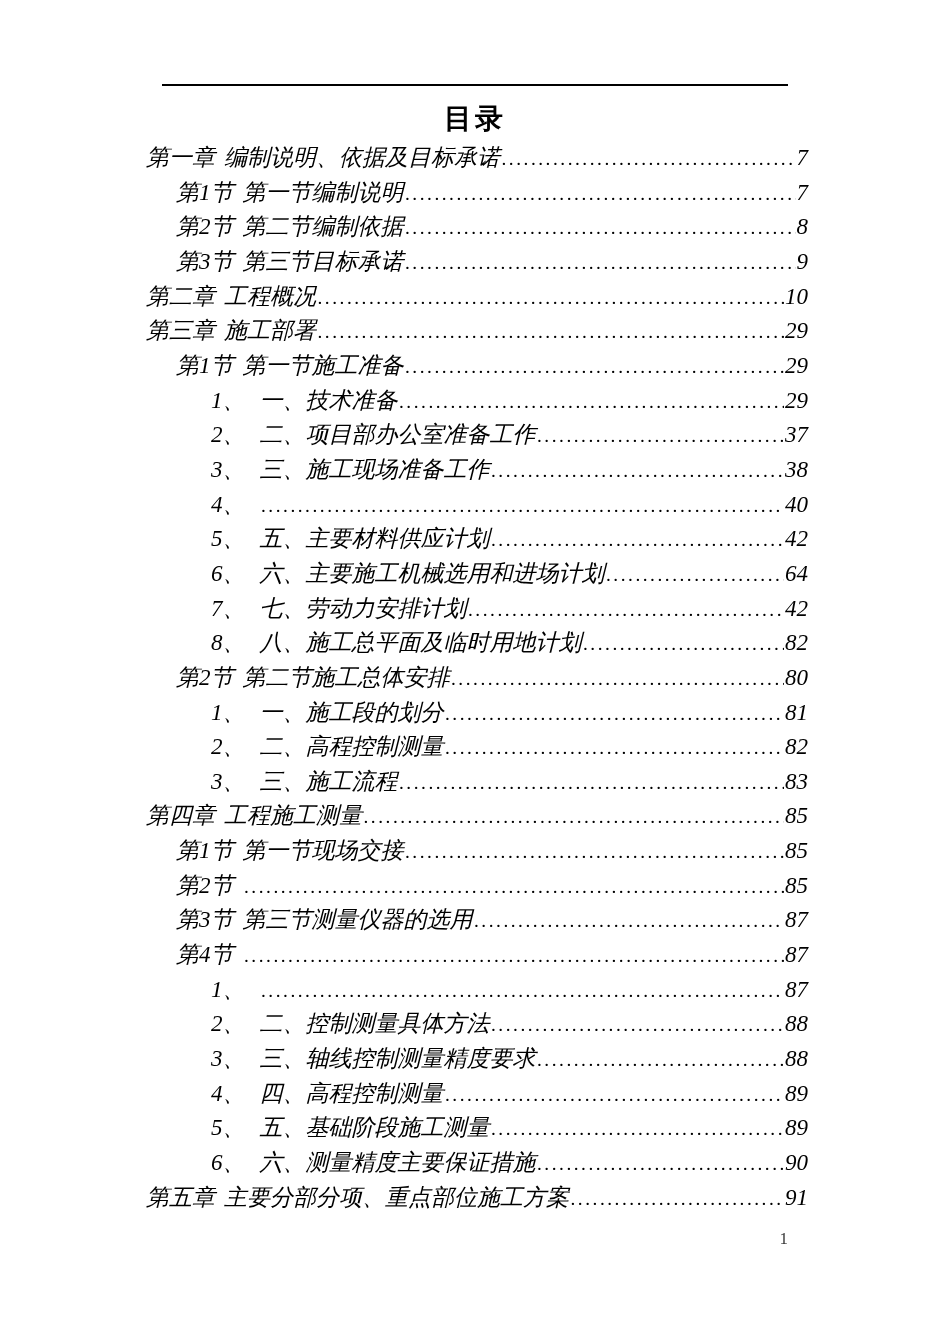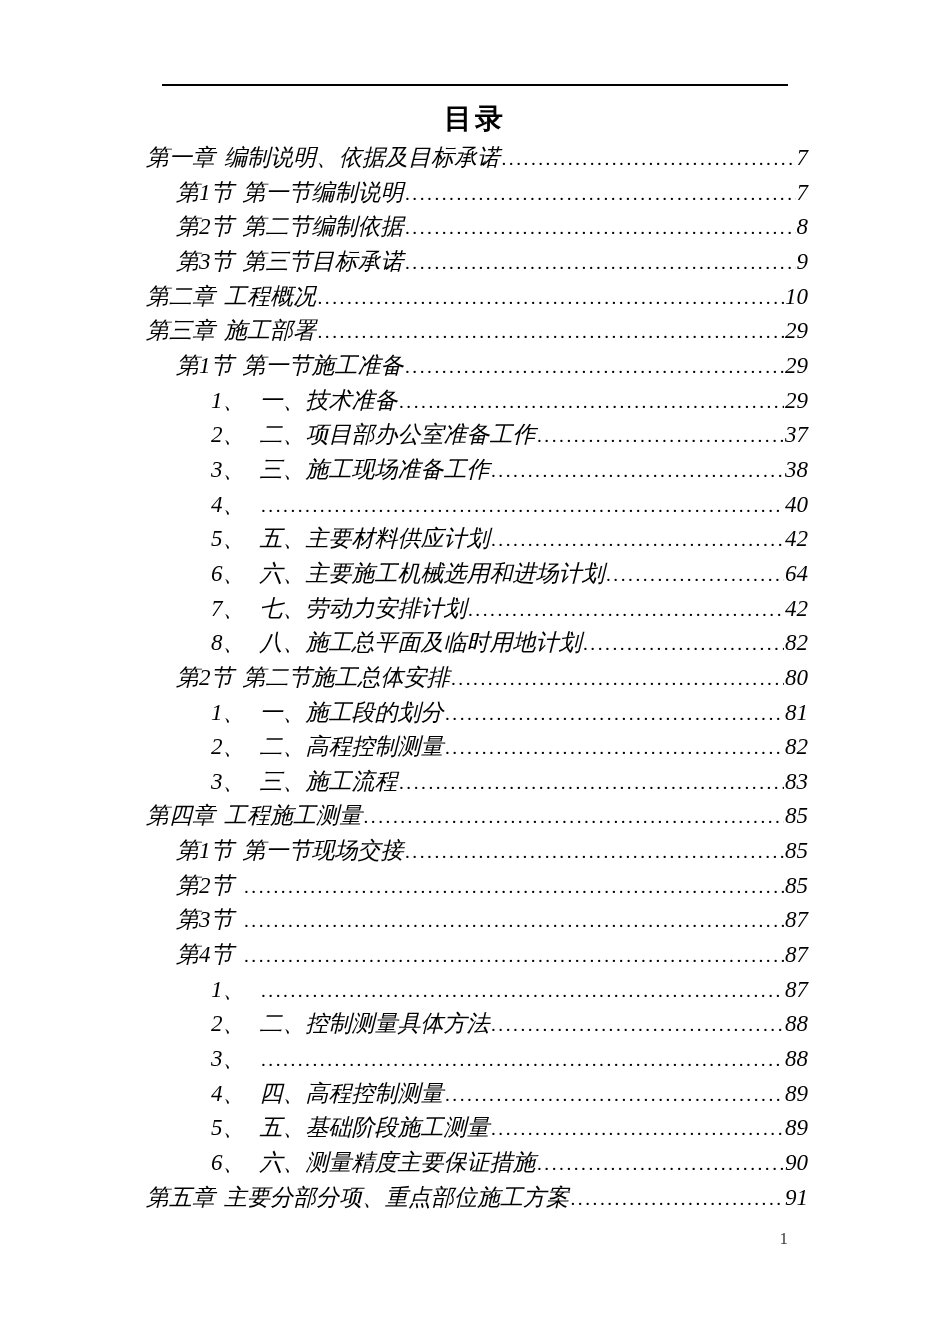--- a/index.html
+++ b/index.html
@@ -215,20 +215,21 @@
         <span class="leader"></span>
         <span class="pg">85</span>
       </div>
       <div class="toc-row lvl1">
         <span class="num">第2节</span>
         <span class="leader"></span>
         <span class="pg">85</span>
       </div>
       <div class="toc-row lvl1">
         <span class="num">第3节</span>
+        <span class="txt">第三节测量仪器的选用</span>
         <span class="leader"></span>
         <span class="pg">87</span>
       </div>
       <div class="toc-row lvl1">
         <span class="num">第4节</span>
         <span class="leader"></span>
         <span class="pg">87</span>
       </div>
       <div class="toc-row lvl2">
         <span class="num">1、</span>
@@ -236,20 +237,21 @@
         <span class="pg">87</span>
       </div>
       <div class="toc-row lvl2">
         <span class="num">2、</span>
         <span class="txt">二、控制测量具体方法</span>
         <span class="leader"></span>
         <span class="pg">88</span>
       </div>
       <div class="toc-row lvl2">
         <span class="num">3、</span>
+        <span class="txt">三、轴线控制测量精度要求</span>
         <span class="leader"></span>
         <span class="pg">88</span>
       </div>
       <div class="toc-row lvl2">
         <span class="num">4、</span>
         <span class="txt">四、高程控制测量</span>
         <span class="leader"></span>
         <span class="pg">89</span>
       </div>
       <div class="toc-row lvl2">

